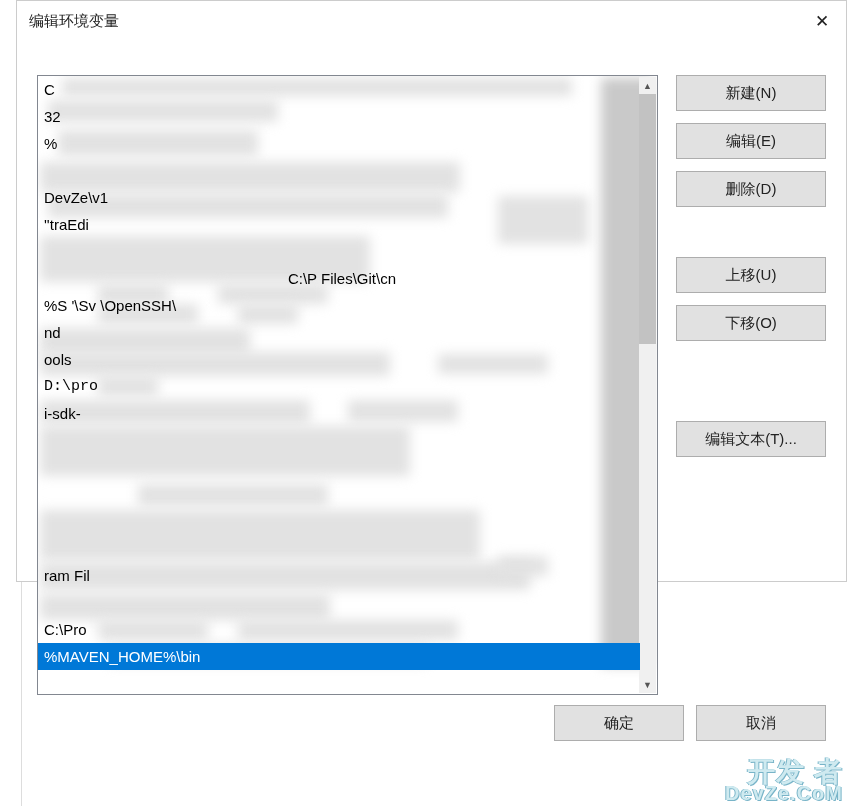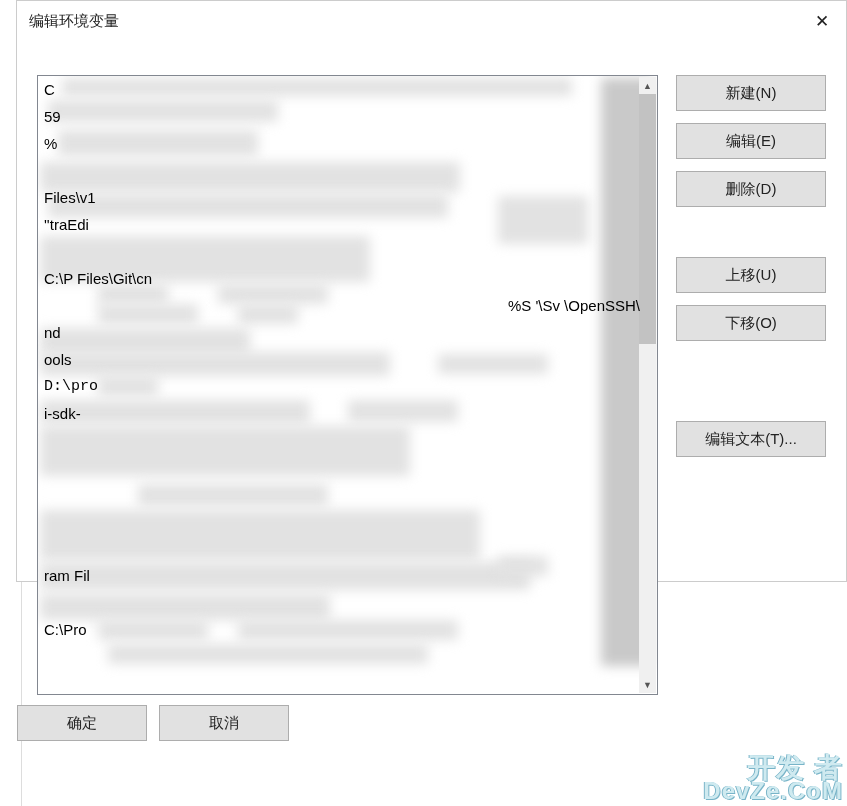--- a/index.html
+++ b/index.html
@@ -138,20 +138,21 @@
       cursor: pointer;
       margin-bottom: 12px;
       color: #222;
     }
     .spacer-lg { height: 38px; }
     .spacer-xl { height: 68px; }
     .footer {
       height: 70px;
       display: flex;
       align-items: center;
+      justify-content: flex-end;
       padding-right: 20px;
       gap: 12px;
       position: relative;
     }
     .footer .btn {
       width: 130px;
       margin-bottom: 0;
     }
     .watermark {
       position: absolute;
@@ -161,21 +162,21 @@
       font-weight: 900;
       font-size: 28px;
       color: #cfeaf0;
       letter-spacing: 1px;
       text-shadow: 1px 1px 0 #78b4c8, -1px 0 0 #78b4c8;
       line-height: 0.9;
       text-align: right;
       pointer-events: none;
       z-index: 2;
     }
-    .watermark .l2 { font-size: 24px; }
+    .watermark .l2 { font-size: 20px; }
   </style>
 </head>
 <body>
 
 <div class="behind-stub"></div>
 
 <div class="dialog">
   <div class="titlebar">
     <span>编辑环境变量</span>
     <div class="close">
@@ -209,40 +210,41 @@
           <div class="px-block" style="top:408px;left:100px;width:190px;height:22px"></div>
           <div class="px-block" style="top:434px;left:2px;width:440px;height:50px"></div>
           <div class="px-block" style="top:486px;left:2px;width:490px;height:28px"></div>
           <div class="px-block" style="top:480px;left:460px;width:50px;height:20px"></div>
           <div class="px-block" style="top:518px;left:2px;width:290px;height:26px"></div>
           <div class="px-block" style="top:544px;left:60px;width:110px;height:20px"></div>
           <div class="px-block" style="top:544px;left:200px;width:220px;height:20px"></div>
           <div class="px-block" style="top:568px;left:70px;width:320px;height:20px"></div>
           <div class="px-block" style="top:2px;left:563px;width:50px;height:588px;background:#c9c9c9"></div>
         <div class="list-row" style="position: relative; z-index: 2;">C</div>
-            <div class="list-row" style="position: relative; z-index: 2;">59</div>
+            <div class="list-row" style="position: relative; z-index: 2;">32</div>
             <div class="list-row" style="position: relative; z-index: 2;">%</div>
             <div class="list-row" style="position: relative; z-index: 2;"></div>
-            <div class="list-row" style="position: relative; z-index: 2;">Files\v1</div>
+            <div class="list-row" style="position: relative; z-index: 2;">DevZe\v1</div>
             <div class="list-row" style="position: relative; z-index: 2;">''traEdi</div>
             <div class="list-row" style="position: relative; z-index: 2;"></div>
-            <div class="list-row" style="position: relative; z-index: 2;">C:\P         Files\Git\cn</div>
-            <div class="list-row" style="position: relative; z-index: 2; text-align: right;">%S                   '\Sv         \OpenSSH\</div>
+            <div class="list-row" style="position: relative; z-index: 2; text-align: center;">C:\P         Files\Git\cn</div>
+            <div class="list-row" style="position: relative; z-index: 2;">%S                   '\Sv         \OpenSSH\</div>
             <div class="list-row" style="position: relative; z-index: 2;">nd</div>
             <div class="list-row" style="position: relative; z-index: 2;">ools</div>
             <div class="list-row" style="position: relative; z-index: 2; font-family: Liberation Mono, monospace;">D:\pro</div>
             <div class="list-row" style="position: relative; z-index: 2;">i-sdk-</div>
             <div class="list-row" style="position: relative; z-index: 2;"></div>
             <div class="list-row" style="position: relative; z-index: 2;"></div>
             <div class="list-row" style="position: relative; z-index: 2;"></div>
             <div class="list-row" style="position: relative; z-index: 2;"></div>
             <div class="list-row" style="position: relative; z-index: 2;"></div>
             <div class="list-row" style="position: relative; z-index: 2;">ram Fil</div>
             <div class="list-row" style="position: relative; z-index: 2;"></div>
             <div class="list-row" style="position: relative; z-index: 2;">C:\Pro</div>
+            <div class="list-row selected" style="position: relative; z-index: 3;">%MAVEN_HOME%\bin</div>
           </div>
         <div class="scrollbar">
           <div class="scrollbar-btn top">
             <span>▲</span>
           </div>
           <div class="scrollbar-track">
             <div class="scrollbar-thumb"></div>
           </div>
           <div class="scrollbar-btn bot">
             <span>▼</span>

